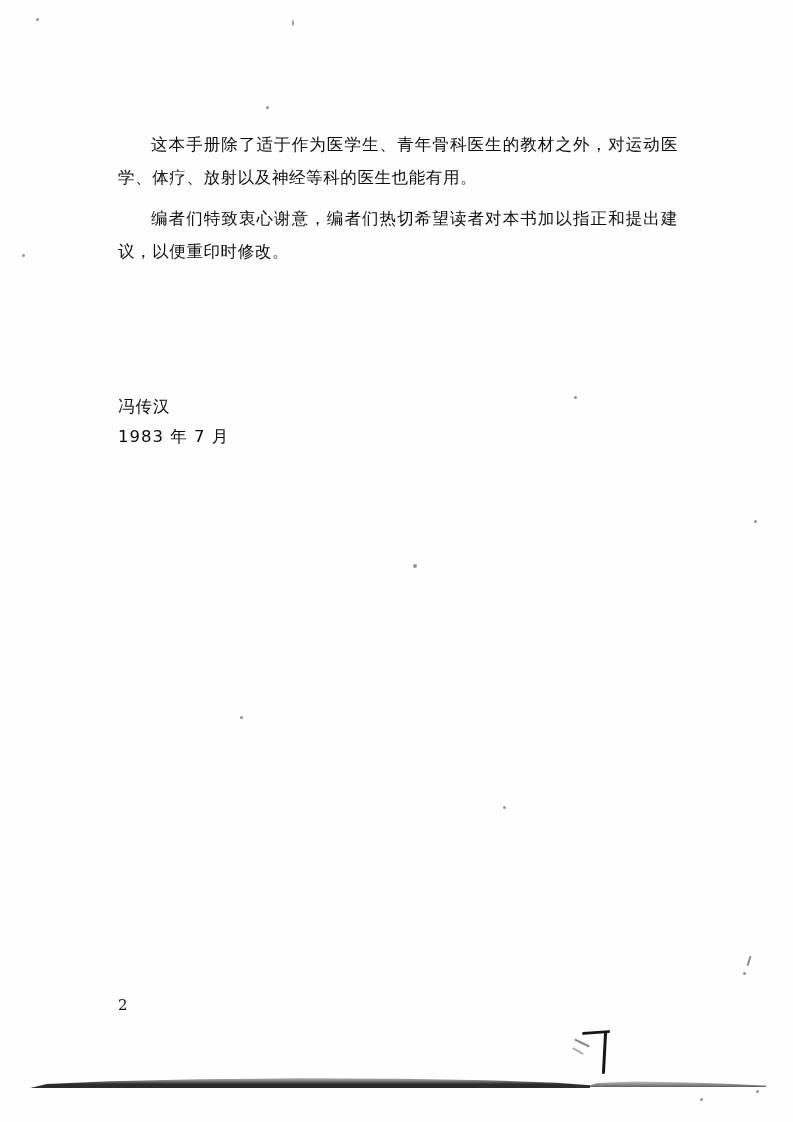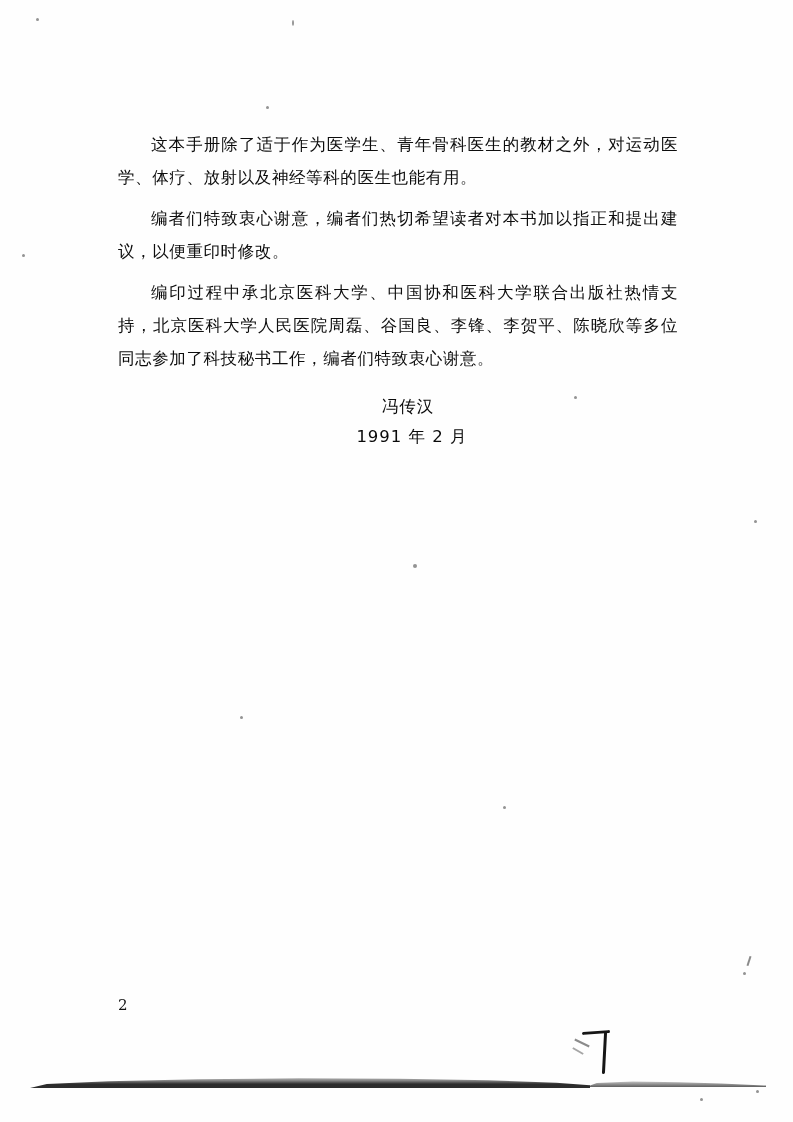--- a/index.html
+++ b/index.html
@@ -44,24 +44,24 @@
     text-align: justify;
     text-justify: inter-character;
     margin: 0 0 8px 0;
     text-indent: 2em;
     color: #0d0d0d;
     font-weight: 500;
   }
 
   .signature-block {
     position: absolute;
-    left: 136px;
+    left: 118px;
     top: 392px;
     width: 560px;
-    text-align: center;
+    text-align: left;
   }
   .sig-name {
     font-size: 16.5px;
     line-height: 30px;
     letter-spacing: 1px;
     padding-right: 16px;
     font-weight: 500;
   }
   .sig-date {
     font-size: 16.5px;
@@ -172,26 +172,25 @@
   <div class="speck" style="left:240px;top:716px;width:3px;height:3px;"></div>
   <div class="speck" style="left:503px;top:806px;width:3px;height:3px;"></div>
   <div class="speck" style="left:743px;top:972px;width:3px;height:3px;"></div>
   <div class="speck" style="left:756px;top:1090px;width:3px;height:3px;"></div>
   <div class="speck" style="left:700px;top:1098px;width:3px;height:3px;"></div>
   <div class="edge-tick" style="left:748px;top:956px;transform:rotate(18deg);"></div>
 
   <div class="content">
     <p class="para">这本手册除了适于作为医学生、青年骨科医生的教材之外，对运动医学、体疗、放射以及神经等科的医生也能有用。</p>
     <p class="para">编者们特致衷心谢意，编者们热切希望读者对本书加以指正和提出建议，以便重印时修改。</p>
-    <p class="para">编印过程中承北京医科大学、中国协和医科大学联合出版社热情支持，北京医科大学人民医院周磊、谷国良、李锋、李贺平、陈晓欣等多位同志参加了科技秘书工作，编者们特致衷心谢意。</p>
   </div>
 
   <div class="signature-block">
     <div class="sig-name">冯传汉</div>
-    <div class="sig-date">1991 年 2 月</div>
+    <div class="sig-date">1983 年 7 月</div>
   </div>
 
   <div class="page-number">2</div>
 
   <div class="corner-mark">
     <div class="stroke-a"></div>
     <div class="stroke-b"></div>
     <div class="stroke-c"></div>
     <div class="stroke-d"></div>
   </div>

